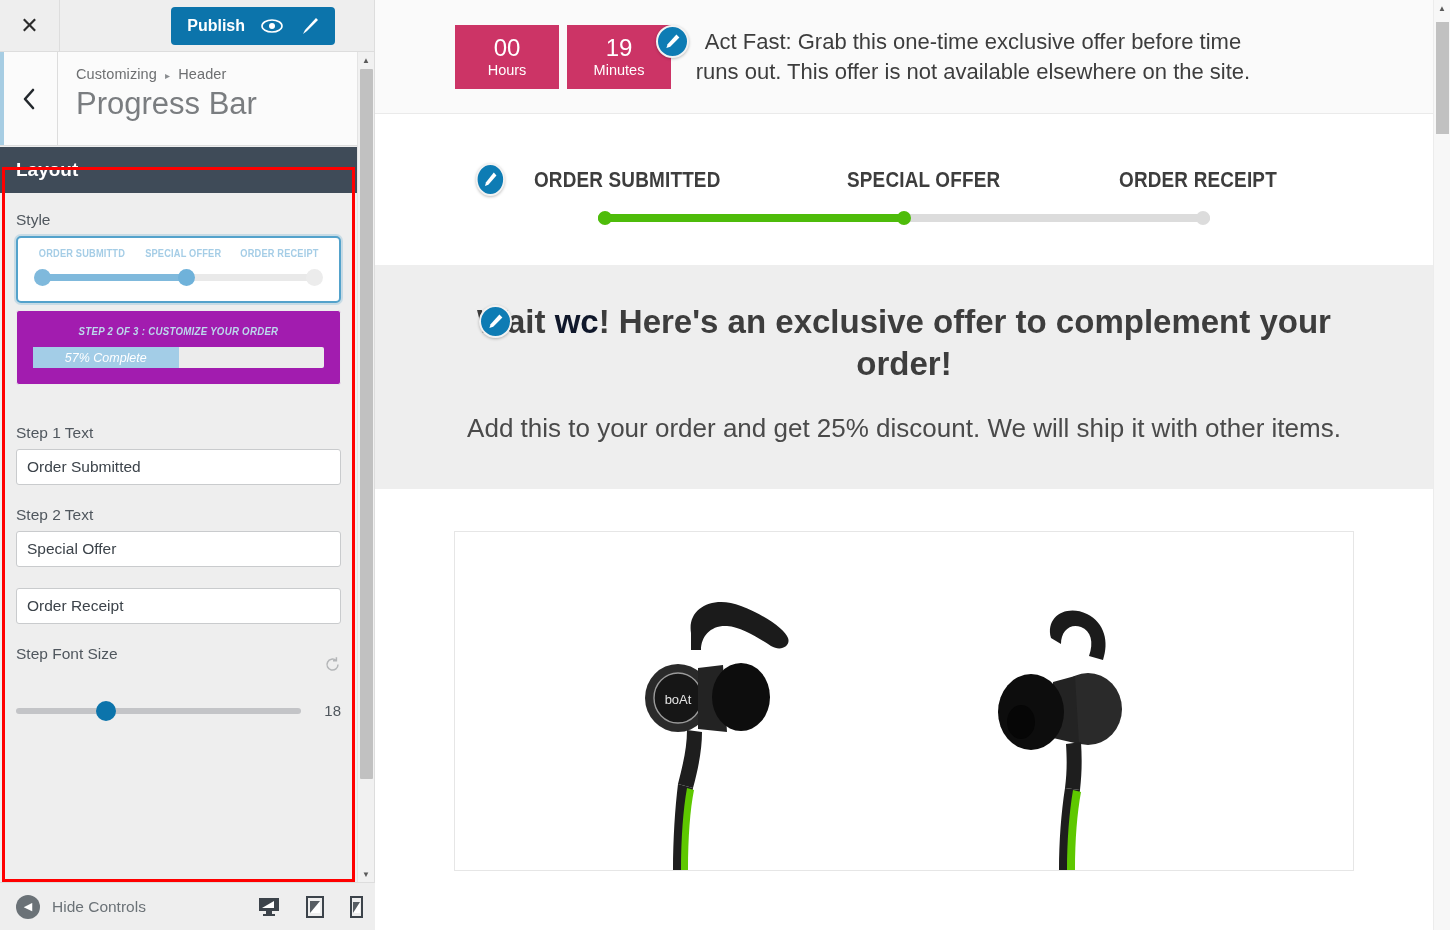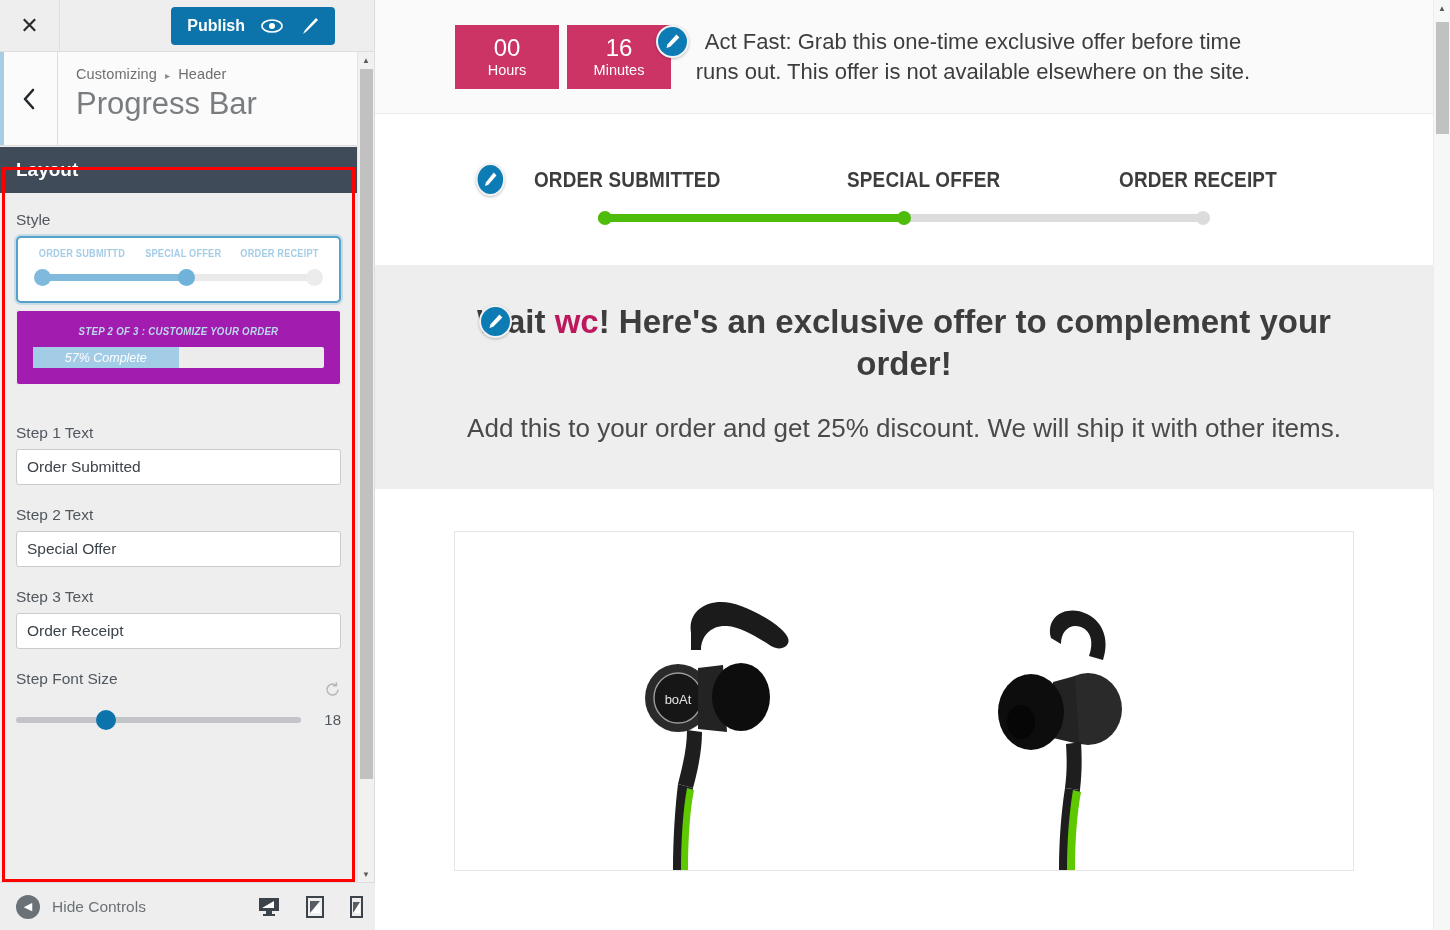--- a/index.html
+++ b/index.html
@@ -136,21 +136,21 @@
     padding: 0 10px; font-size: 15.5px; color: #3c434a;
     font-family: "Liberation Sans", sans-serif;
     margin-bottom: 21px;
   }
 
   
   .rng-head {
     display: flex; align-items: flex-start; justify-content: space-between;
   }
   .rng-reset { color: #b4b6b8; font-size: 17px; margin-top: 11px; cursor: pointer; }
-  .rng-row { display: flex; align-items: center; gap: 14px; margin-top: 8px; }
+  .rng-row { display: flex; align-items: center; gap: 14px; margin-top: 24px; }
   .rng-track {
     position: relative; flex: 1; height: 6px; background: #c3c4c7; border-radius: 3px;
   }
   .rng-thumb {
     position: absolute; top: -7px; left: 28%;
     width: 20px; height: 20px; border-radius: 50%; background: #0c74ab;
     cursor: pointer;
   }
   .rng-val { font-size: 15px; color: #50575e; width: 26px; text-align: right; }
 
@@ -237,21 +237,21 @@
   .pb-bar .dot.d3 { right: 0; background: #dcdcdc; }
 
   .pv-section-gray {
     background: #eeeeee; padding: 36px 0 42px 0;
   }
   .hl-head {
     width: 900px; margin: 0 auto; text-align: center;
     font-size: 33px; font-weight: bold; color: #3d3d3d;
     line-height: 1.28; position: relative;
   }
-  .hl-head .red { color: #be185d; }
+  .hl-head .red { color: #0f172a; }
   .hl-sub {
     width: 920px; margin: 26px auto 0 auto; text-align: center;
     font-size: 26px; color: #4a4a4a; line-height: 1.38;
   }
 
   .pv-section-prod { background: #fff; padding: 42px 0 0 0; }
   .prod-card {
     width: 900px; margin: 0 auto; background: #fff;
     border: 1px solid #e6e6e6; height: 340px; position: relative;
     overflow: hidden;
@@ -355,21 +355,20 @@
       </div>
 
       <div class="sec-body">
 
         <div class="fld-label">Step 1 Text</div>
         <input class="txt-field" type="text" value="Order Submitted" style="">
 
         <div class="fld-label">Step 2 Text</div>
         <input class="txt-field" type="text" value="Special Offer" style="">
 
-        <div class="fld-label">Step 3 Text</div>
         <input class="txt-field" type="text" value="Order Receipt" style="">
 
         <div class="rng-head">
           <div class="fld-label">Step Font Size</div>
           <div class="rng-reset">
             <svg width="17" height="17" viewBox="0 0 17 17">
                 <path d="M14 8.5a5.5 5.5 0 1 1-1.9-4.1" fill="none" stroke="#b4b6b8" stroke-width="1.5"></path>
                 <path d="M12.4 1.3 L12.4 4.7 L9 4.7" fill="none" stroke="#b4b6b8" stroke-width="1.5"></path>
               </svg>
           </div>
@@ -426,21 +425,21 @@
   <div class="preview">
     <div class="pv-inner">
 
       <div class="countdown-bar">
         <div class="cd-boxes">
           <div class="cd-box">
             <div class="cd-num">00</div>
             <div class="cd-unit">Hours</div>
           </div>
           <div class="cd-box">
-            <div class="cd-num">16</div>
+            <div class="cd-num">19</div>
             <div class="cd-unit">Minutes</div>
           </div>
         </div>
         <div class="cd-text">
           <span class="edit-badge" style="position:absolute;left:-37px;top:-2px;">
             <svg width="17" height="17" viewBox="0 0 17 17">
                 <path d="M12.4 1.6 L15.4 4.6 L6.2 13.8 L2.4 15 L3.6 11.2 Z" fill="#fff"></path>
               </svg>
           </span>
           <span>Act Fast: Grab this one-time exclusive offer before time runs out. This offer is not available elsewhere on the site.</span>

